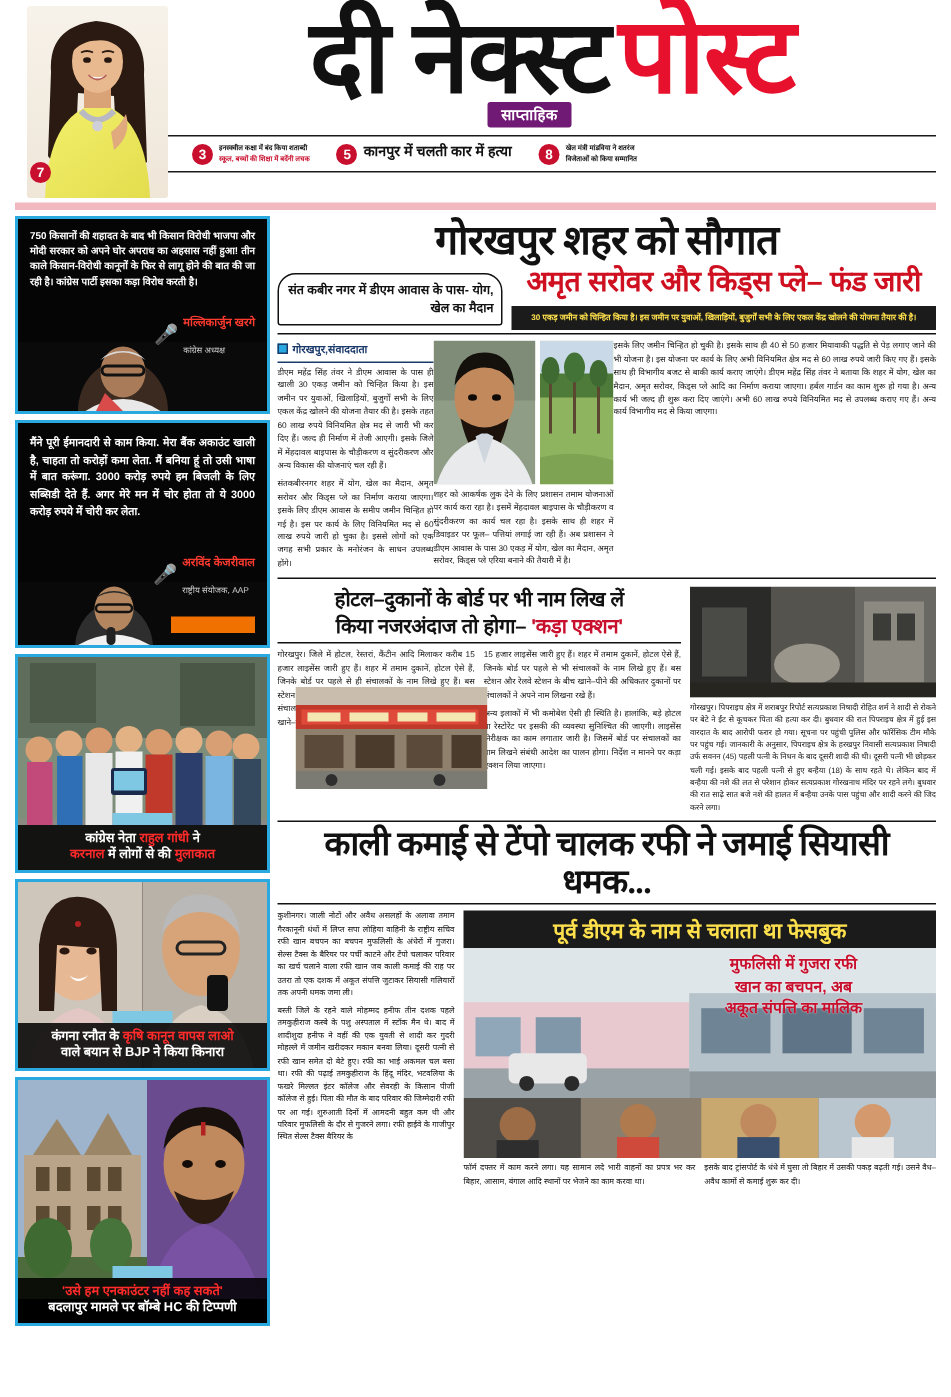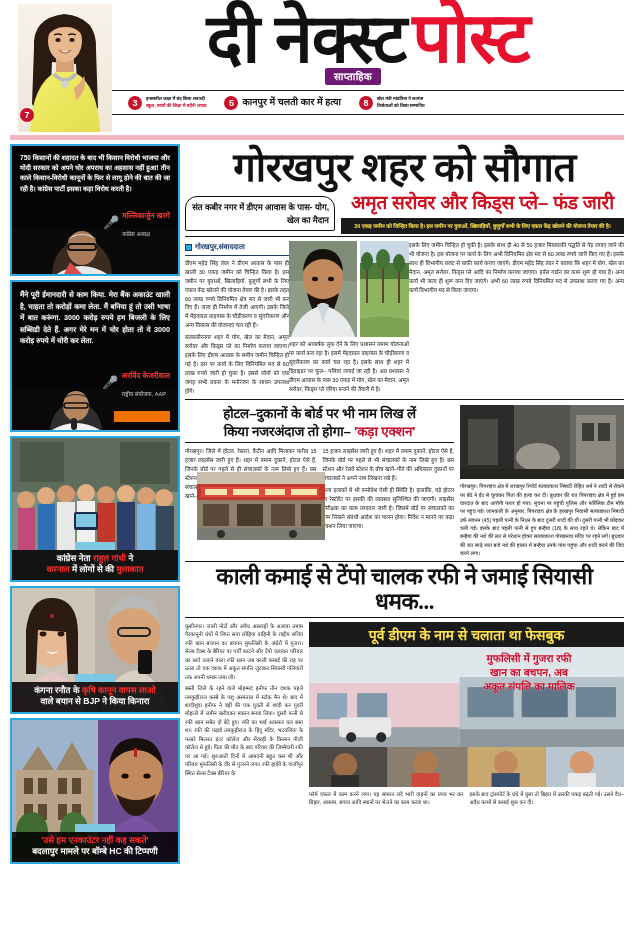--- a/index.html
+++ b/index.html
@@ -184,21 +184,21 @@
 
   
   .pcard {
     border: 2px solid #2aa9e0;
     position: relative;
     overflow: hidden;
     background:#000;
   }
   .pcard.p1 { height: 146px; }
   .pcard.p2 { height: 128px; }
-  .pcard.p3 { height: 146px; }
+  .pcard.p3 { height: 166px; }
   .pcard-img { position:absolute; inset:0; }
   .pcard-cap {
     position:absolute; left:0; right:0; bottom:0;
     background: rgba(0,0,0,0.86);
     color:#fff;
     font-size: 8.6px;
     font-weight: 800;
     line-height: 1.35;
     text-align:center;
     padding: 3px 3px 4px 3px;
@@ -209,21 +209,21 @@
     width: 40px; height: 8px; background:#7ec8e3;
   }
 
   
   .lead {
     border-bottom: 1.5px solid #111;
     padding-bottom: 2px;
   }
   .lead-head {
     font-family: "Liberation Serif", "DejaVu Serif", serif;
-    font-size: 40px;
+    font-size: 27px;
     font-weight: 700;
     color: #111;
     text-align: center;
     letter-spacing: -0.5px;
     line-height: 1.1;
     margin-top: 2px;
   }
   .lead-row { display:flex; align-items:flex-start; gap:6px; margin-top: 2px;}
   .kicker-box {
     width: 150px; flex:0 0 150px;

